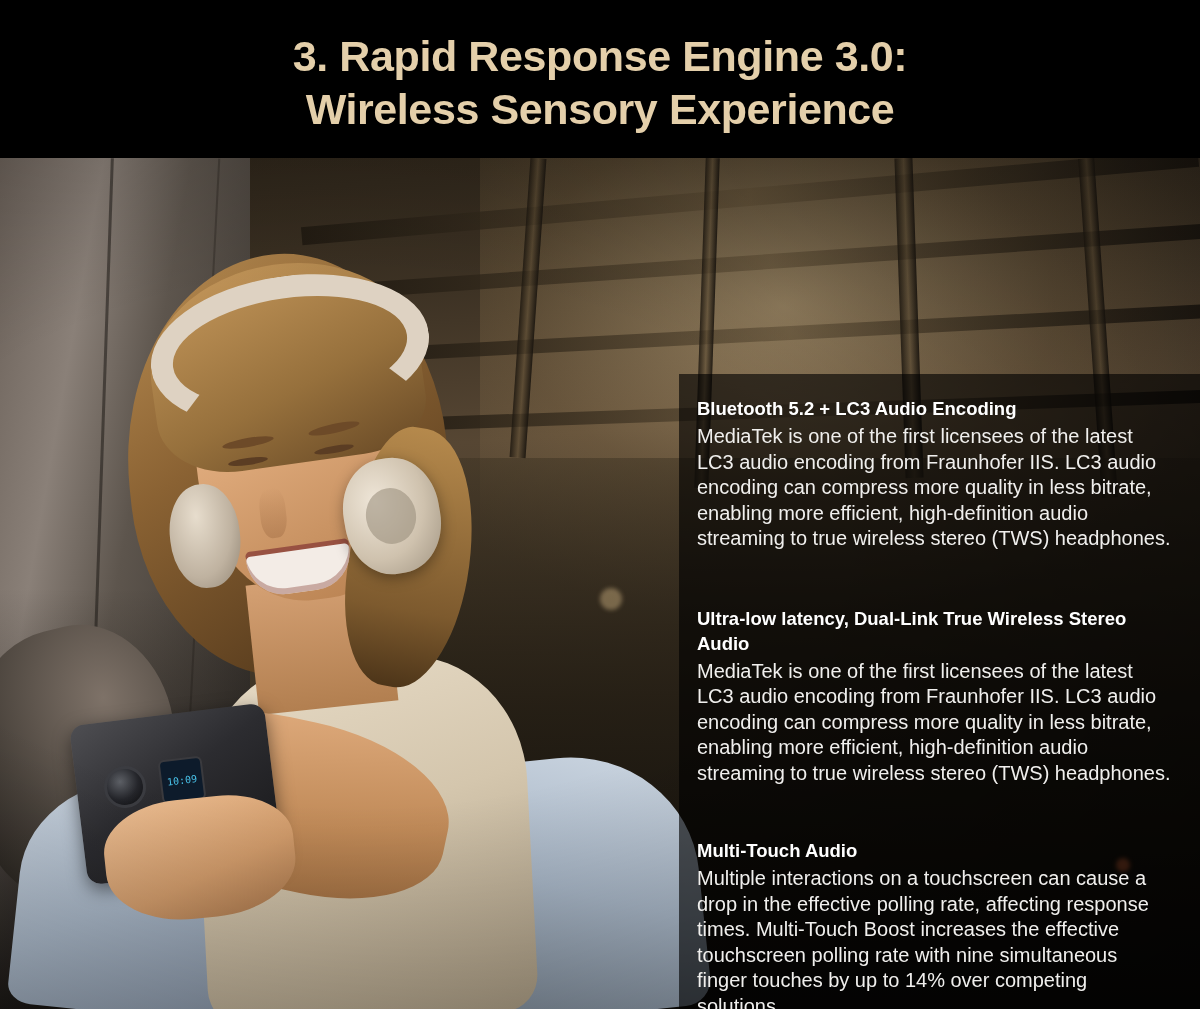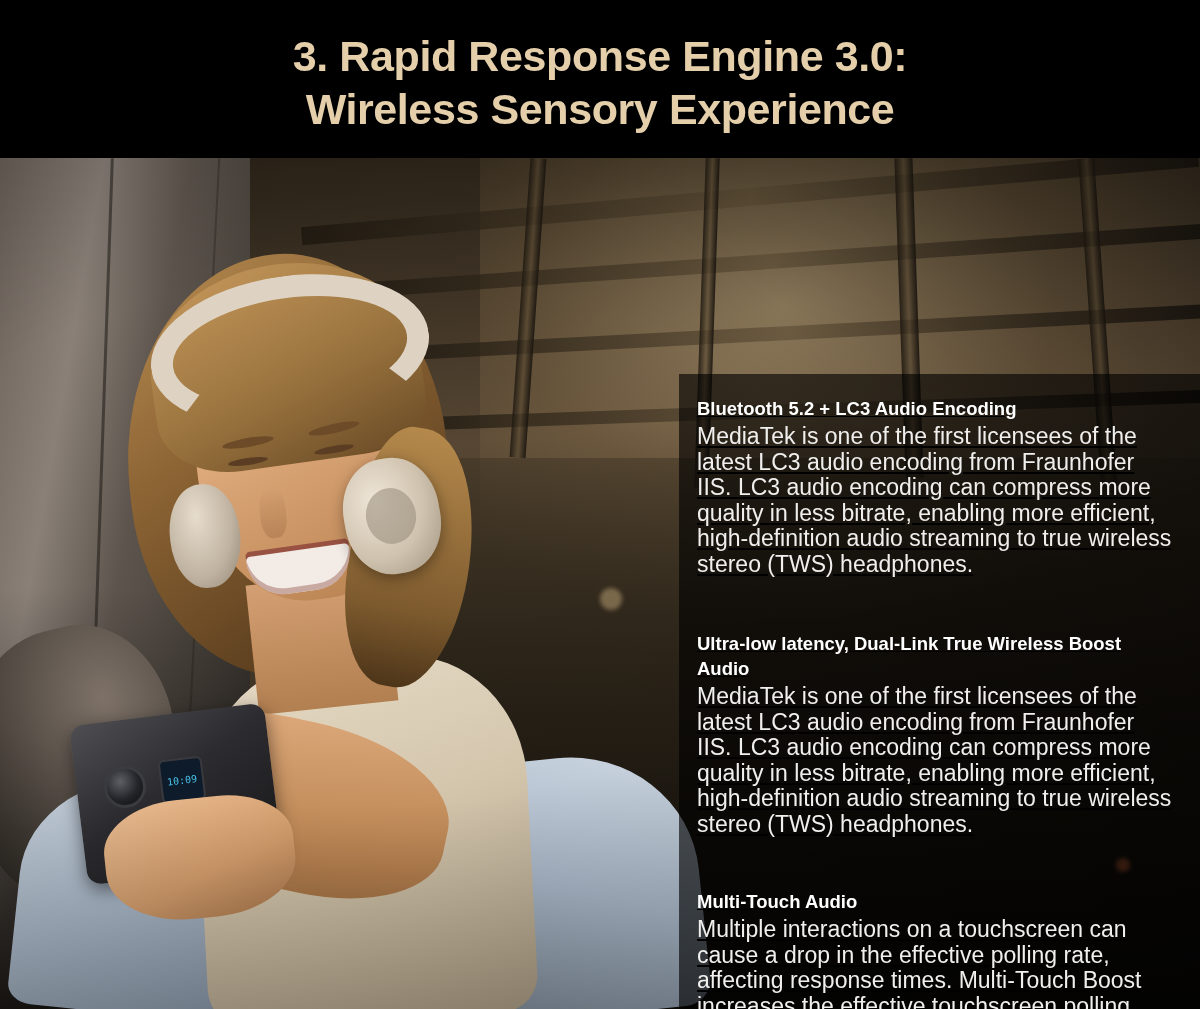--- a/index.html
+++ b/index.html
@@ -322,31 +322,31 @@
   
   .panel {
     position: absolute;
     left: 679px;
     top: 216px;
     width: 521px;
     height: 727px;
     background: rgba(0,0,0,0.62);
     padding: 22px 28px 0 18px;
   }
-  .block { margin-bottom: 6px; text-decoration: underline; }
+  .block { margin-bottom: 6px; }
   .block-title {
     color: #ffffff;
     font-weight: bold;
     font-size: 18.5px;
     line-height: 25px;
     margin-bottom: 3px;
   }
   .block-body {
     color: #f0efed;
-    font-size: 23px;
+    font-size: 20px;
     line-height: 25.5px;
   }
   .spacer-1 { height: 48px; }
   .spacer-2 { height: 46px; }
 </style>
 </head>
 <body>
 
 <div class="page">
 
@@ -410,21 +410,21 @@
     <div class="panel">
 
       <div class="block">
         <div class="block-title">Bluetooth 5.2 + LC3 Audio Encoding</div>
         <div class="block-body">MediaTek is one of the first licensees of the latest LC3 audio encoding from Fraunhofer IIS. LC3 audio encoding can compress more quality in less bitrate, enabling more efficient, high-definition audio streaming to true wireless stereo (TWS) headphones.</div>
       </div>
 
       <div class="spacer-1"></div>
 
       <div class="block">
-        <div class="block-title">Ultra-low latency, Dual-Link True Wireless Boost Audio</div>
+        <div class="block-title">Ultra-low latency, Dual-Link True Wireless Stereo Audio</div>
         <div class="block-body">MediaTek is one of the first licensees of the latest LC3 audio encoding from Fraunhofer IIS. LC3 audio encoding can compress more quality in less bitrate, enabling more efficient, high-definition audio streaming to true wireless stereo (TWS) headphones.</div>
       </div>
 
       <div class="spacer-2"></div>
 
       <div class="block">
         <div class="block-title">Multi-Touch Audio</div>
         <div class="block-body">Multiple interactions on a touchscreen can cause a drop in the effective polling rate, affecting response times. Multi-Touch Boost increases the effective touchscreen polling rate with nine simultaneous finger touches by up to 14% over competing solutions.</div>
       </div>
 

